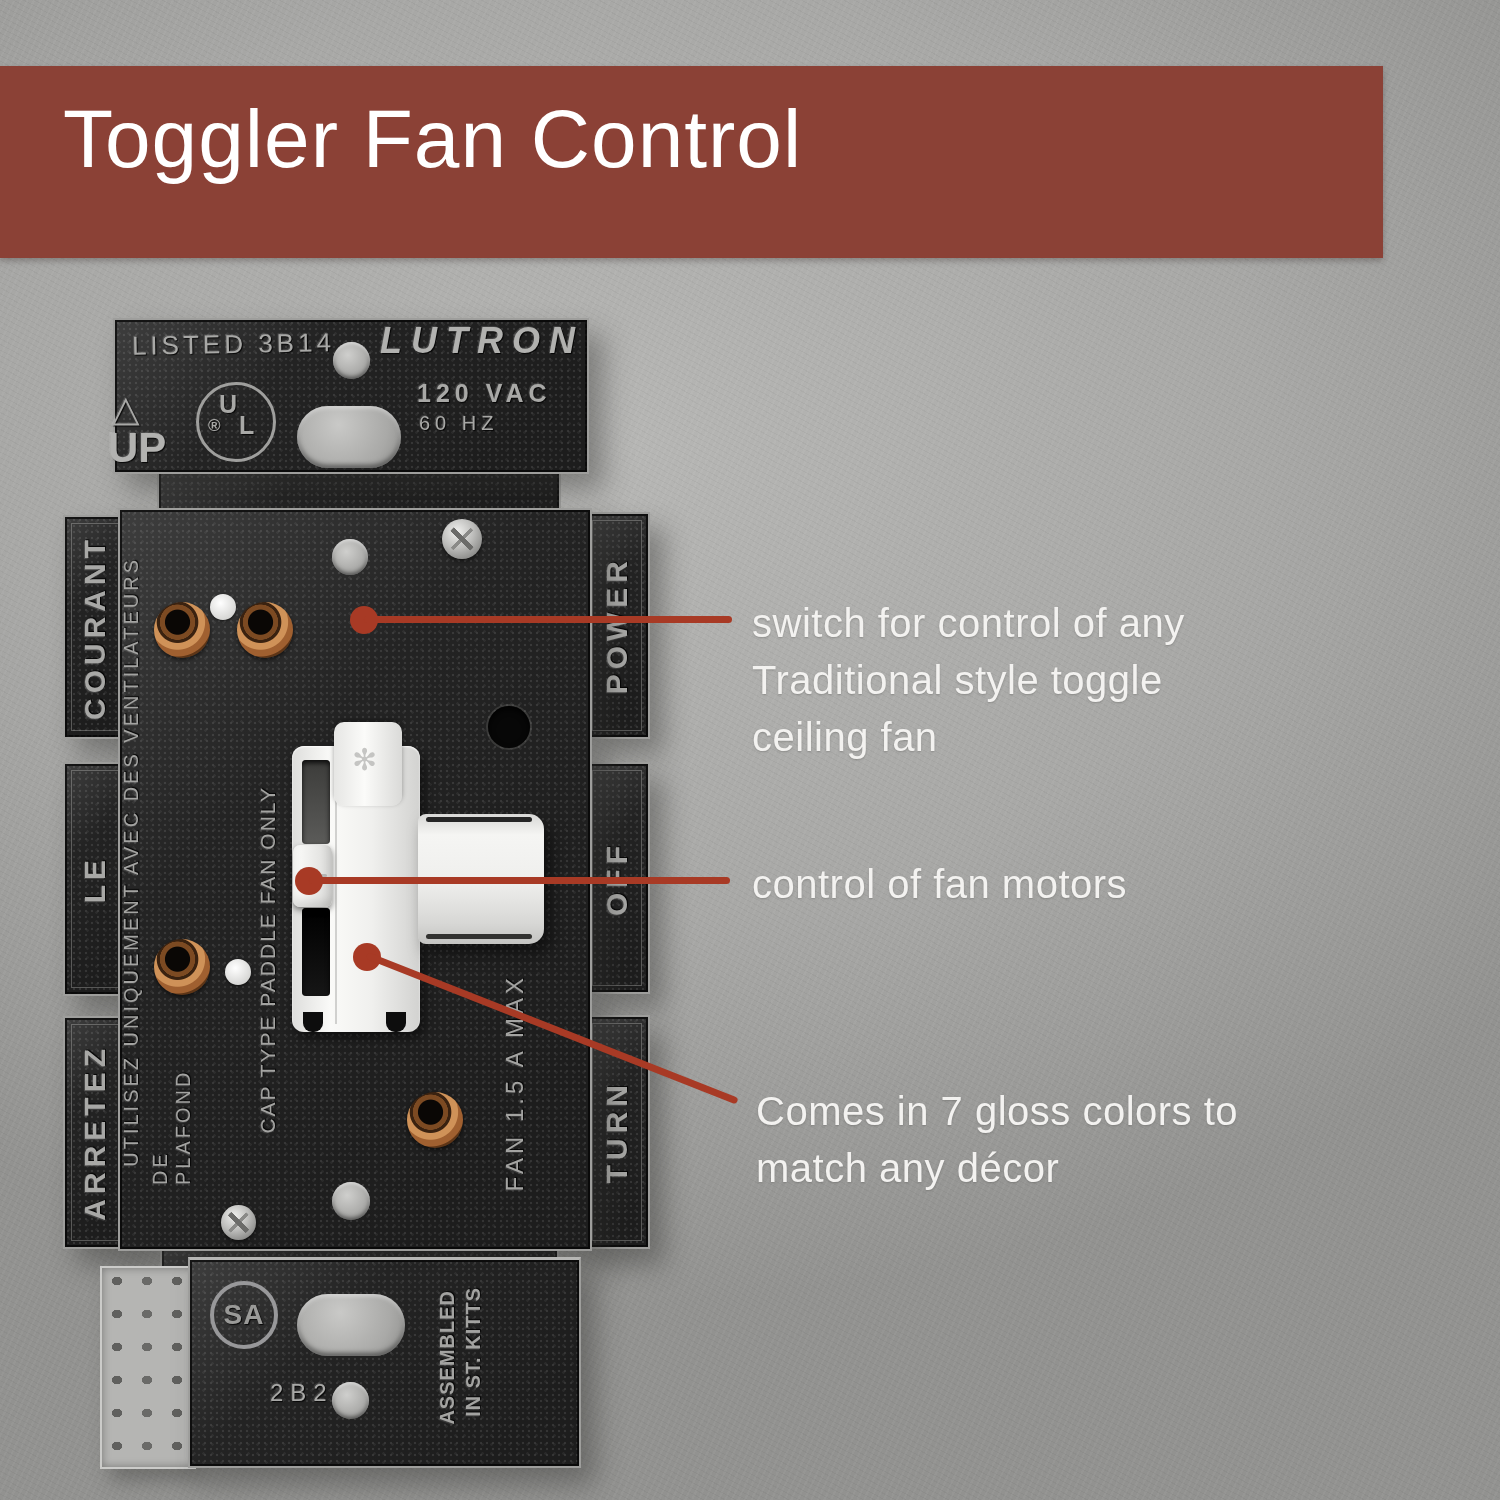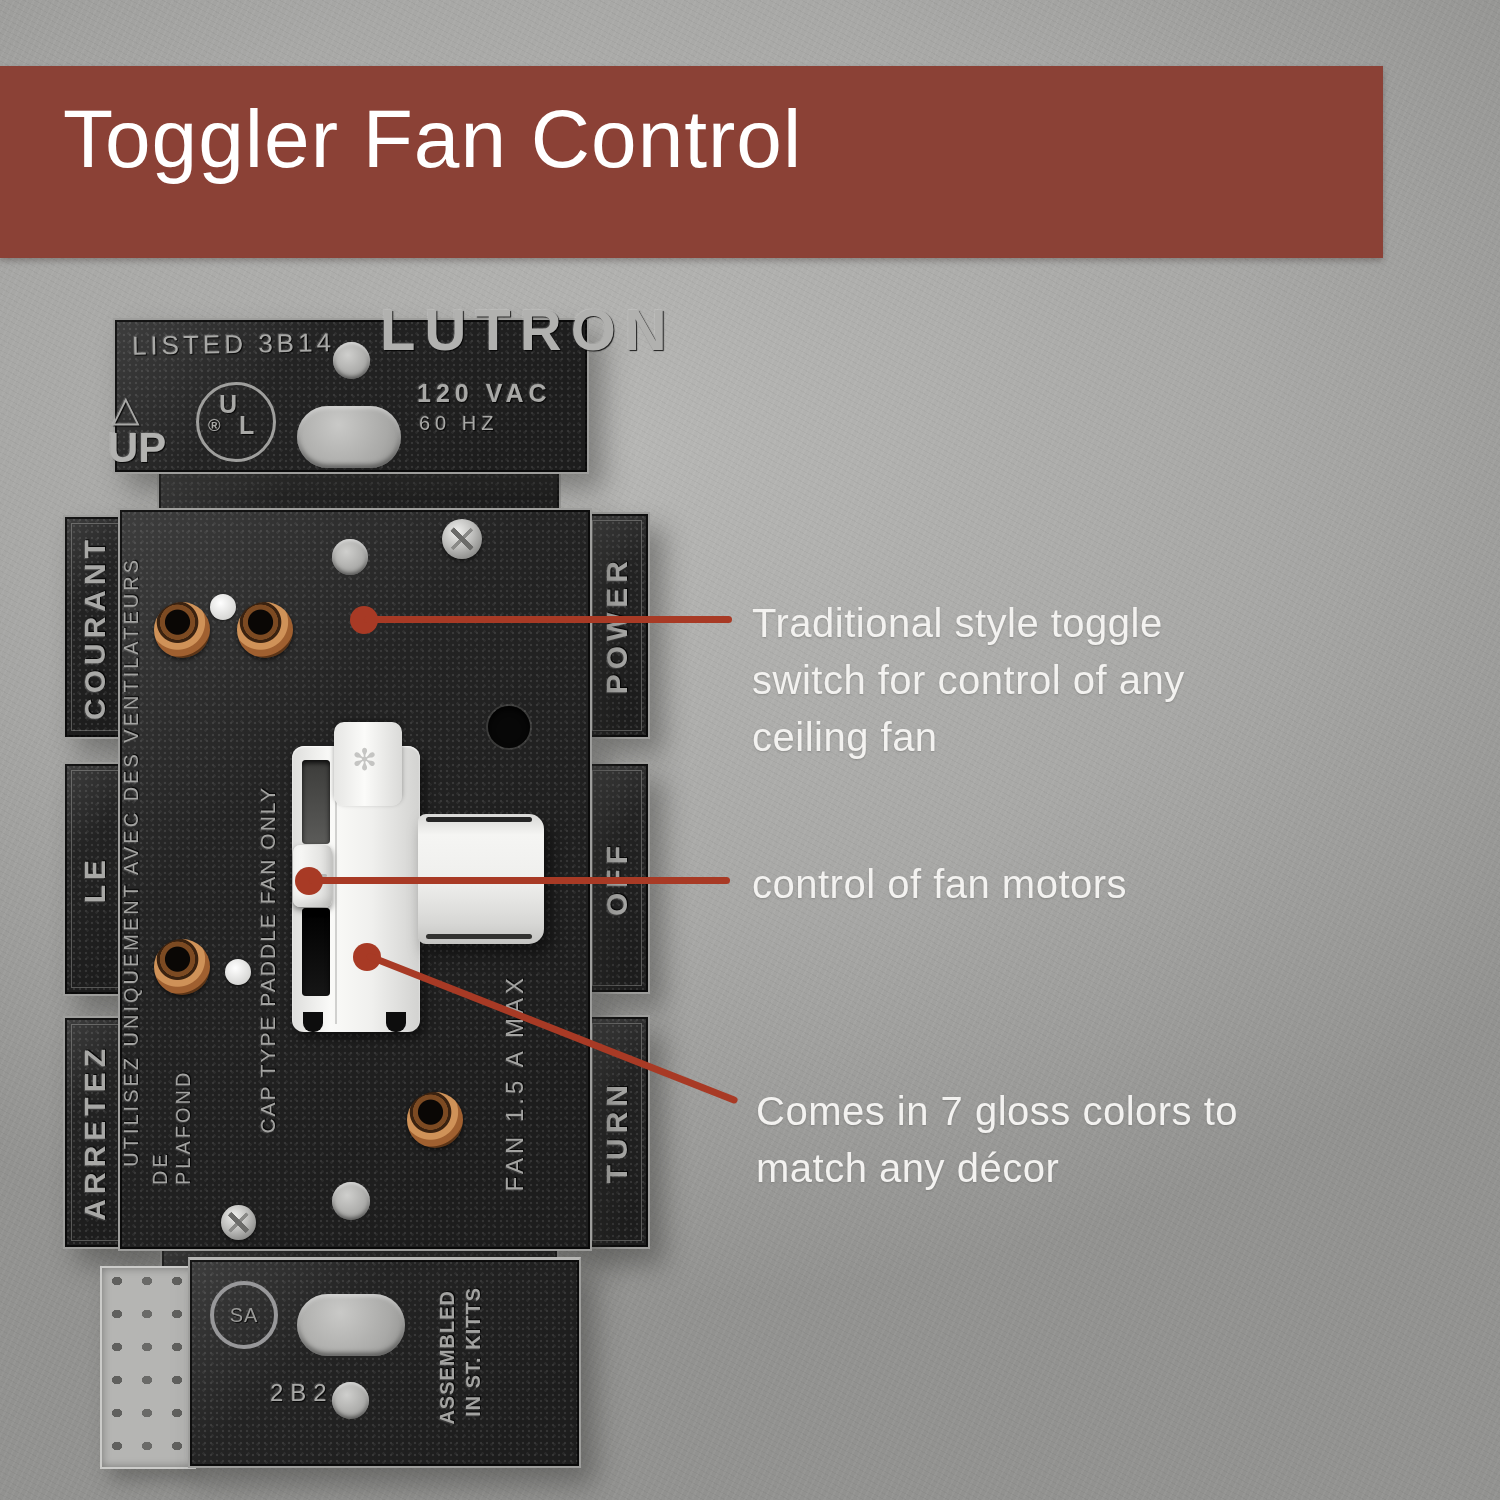--- a/index.html
+++ b/index.html
@@ -102,21 +102,21 @@
         background-size:92px 33px;
         border:2px solid #cbcbc9;box-shadow:10px 12px 18px rgba(45,45,43,0.35), inset 0 0 8px rgba(0,0,0,0.35);
         z-index:2;}
   
   .ul-circle{position:absolute;left:196px;top:382px;width:74px;height:74px;border:3px solid #9f9f9d;
         border-radius:50%;z-index:5;}
   .ul-circle span{position:absolute;color:#a8a8a6;font-weight:700;
         text-shadow:1px 1px 1px rgba(0,0,0,0.85);}
   .csa-circle{position:absolute;left:210px;top:1281px;width:60px;height:60px;border:4px solid #98989a;
         border-radius:50%;display:flex;align-items:center;justify-content:center;z-index:5;
-        color:#9a9a98;font-size:20px;font-weight:400;letter-spacing:1px;
+        color:#9a9a98;font-size:28px;font-weight:700;letter-spacing:1px;
         text-shadow:1px 1px 1px rgba(0,0,0,0.85);}
   
   .ann-dot{position:absolute;width:28px;height:28px;border-radius:50%;background:#a83a25;z-index:50;}
   .ann-line{position:absolute;height:7px;background:#a83a25;border-radius:4px;z-index:50;}
   .ann-text{position:absolute;color:#f3f2f0;font-size:40px;line-height:57px;letter-spacing:0.5px;z-index:50;
         text-shadow:0 1px 2px rgba(80,80,78,0.35);}
   .z5{z-index:5;} .z2{z-index:2;} .z1{z-index:1;}
 </style>
 </head>
 <body>
@@ -124,21 +124,21 @@
 <div class="stage">
 
   <div class="banner">
     <div class="banner-title">Toggler Fan Control</div>
   </div>
 
   <div class="metal neck z1" style="left:157px;top:462px;width:400px;height:52px;"></div>
 
   <div class="metal z2" style="left:113px;top:318px;width:472px;height:152px;"></div>
   <div class="emb z5" style="left:132px;top:329px;font-size:26px;letter-spacing:4px;transform:rotate(-1deg);">LISTED 3B14</div>
-  <div class="emb z5" style="left:380px;top:296px;font-size:58px;font-weight:700;letter-spacing:9px;color:#b1b1af;">LUTRON</div>
+  <div class="emb z5" style="left:380px;top:320px;font-size:36px;font-weight:700;letter-spacing:9px;color:#b1b1af;font-style:italic;">LUTRON</div>
   <div class="hole z5" style="left:333px;top:342px;width:37px;height:37px;"></div>
   <div class="ul-circle">
     <span style="left:20px;top:5px;font-size:25px;">U</span>
     <span style="left:40px;top:26px;font-size:25px;">L</span>
     <span style="left:9px;top:31px;font-size:17px;">®</span>
   </div>
   <div class="emb z5" style="left:417px;top:379px;font-size:25px;font-weight:700;letter-spacing:5px;">120 VAC</div>
   <div class="emb z5" style="left:419px;top:412px;font-size:20px;font-weight:400;letter-spacing:5px;">60 HZ</div>
   <div class="emb z5" style="left:112px;top:388px;font-size:36px;">△</div>
   <div class="emb z5" style="left:108px;top:424px;font-size:42px;font-weight:700;color:#b2b2b0;">UP</div>
@@ -213,22 +213,22 @@
   <div class="vcol z5" style="left:436px;top:1292px;width:25px;height:130px;font-size:20px;font-weight:700;letter-spacing:1px;">
     <div class="vtext">ASSEMBLED</div>
   </div>
   <div class="vcol z5" style="left:462px;top:1282px;width:26px;height:140px;font-size:20px;font-weight:700;letter-spacing:1px;">
     <div class="vtext">IN ST. KITTS</div>
   </div>
 
   <div class="ann-dot" style="left:350px;top:606px;"></div>
   <div class="ann-line" style="left:364px;top:616px;width:368px;"></div>
   <div class="ann-text" style="left:752px;top:595px;">
+    <div>switch for control of any</div>
     <div>Traditional style toggle</div>
-    <div>switch for control of any</div>
     <div>ceiling fan</div>
   </div>
 
   <div class="ann-dot" style="left:295px;top:867px;"></div>
   <div class="ann-line" style="left:309px;top:877px;width:421px;"></div>
   <div class="ann-text" style="left:752px;top:856px;">
     <div>control of fan motors</div>
   </div>
 
   <div class="ann-dot" style="left:353px;top:943px;"></div>

